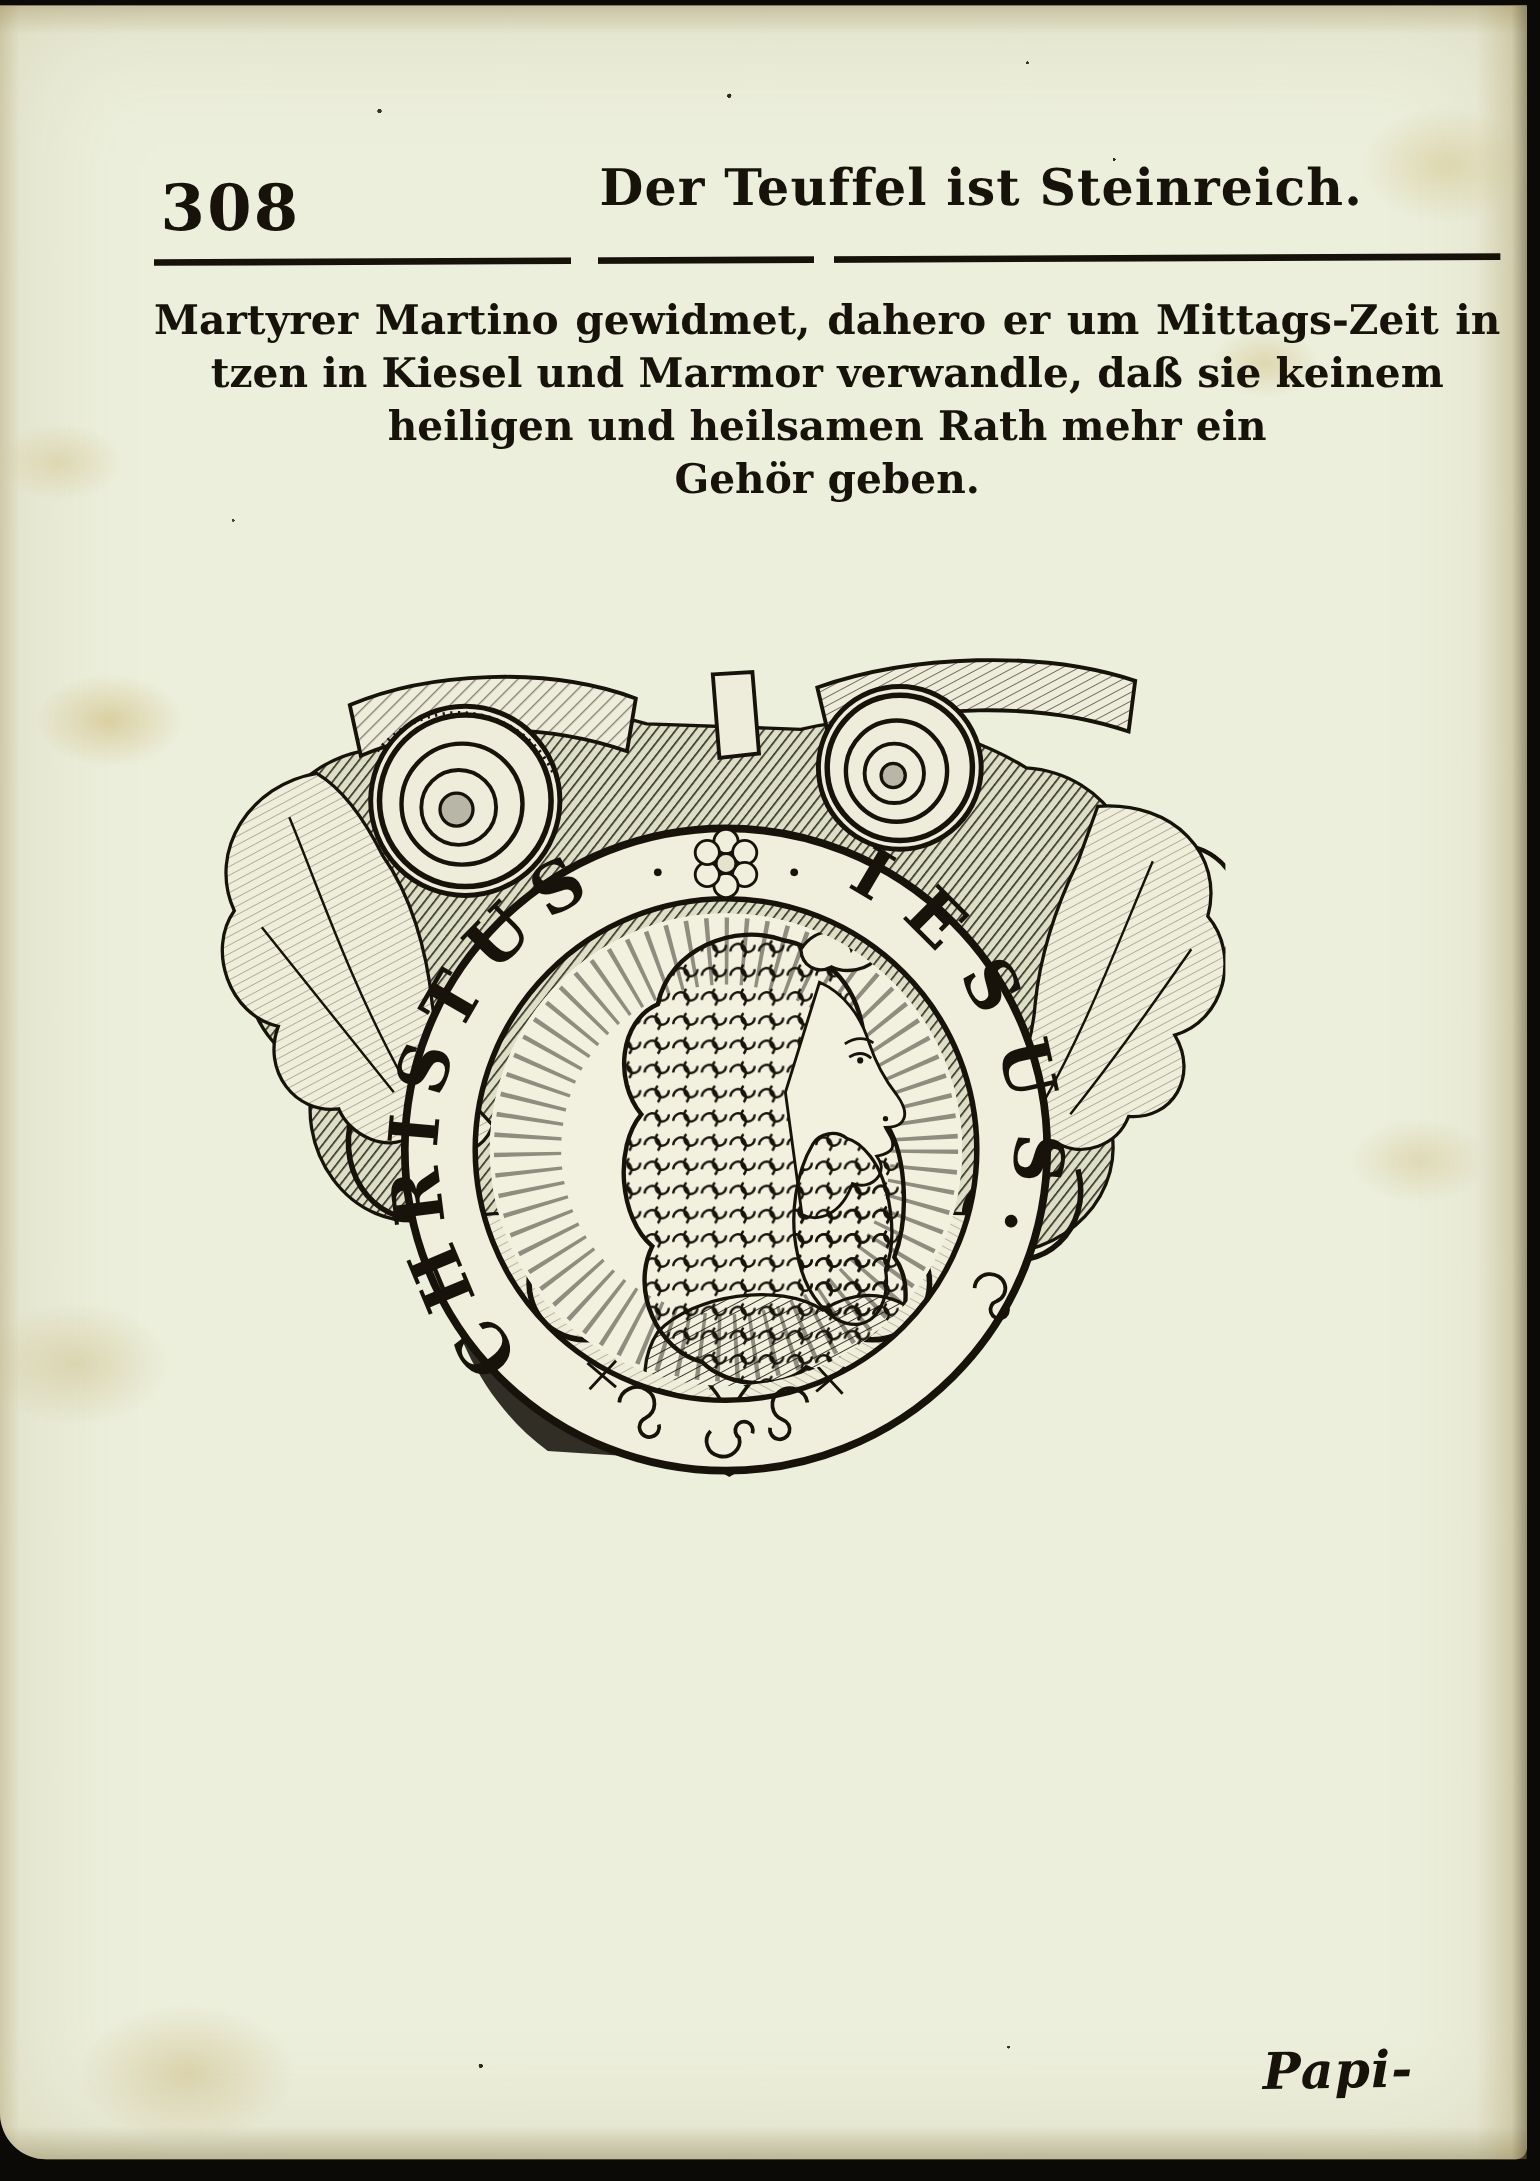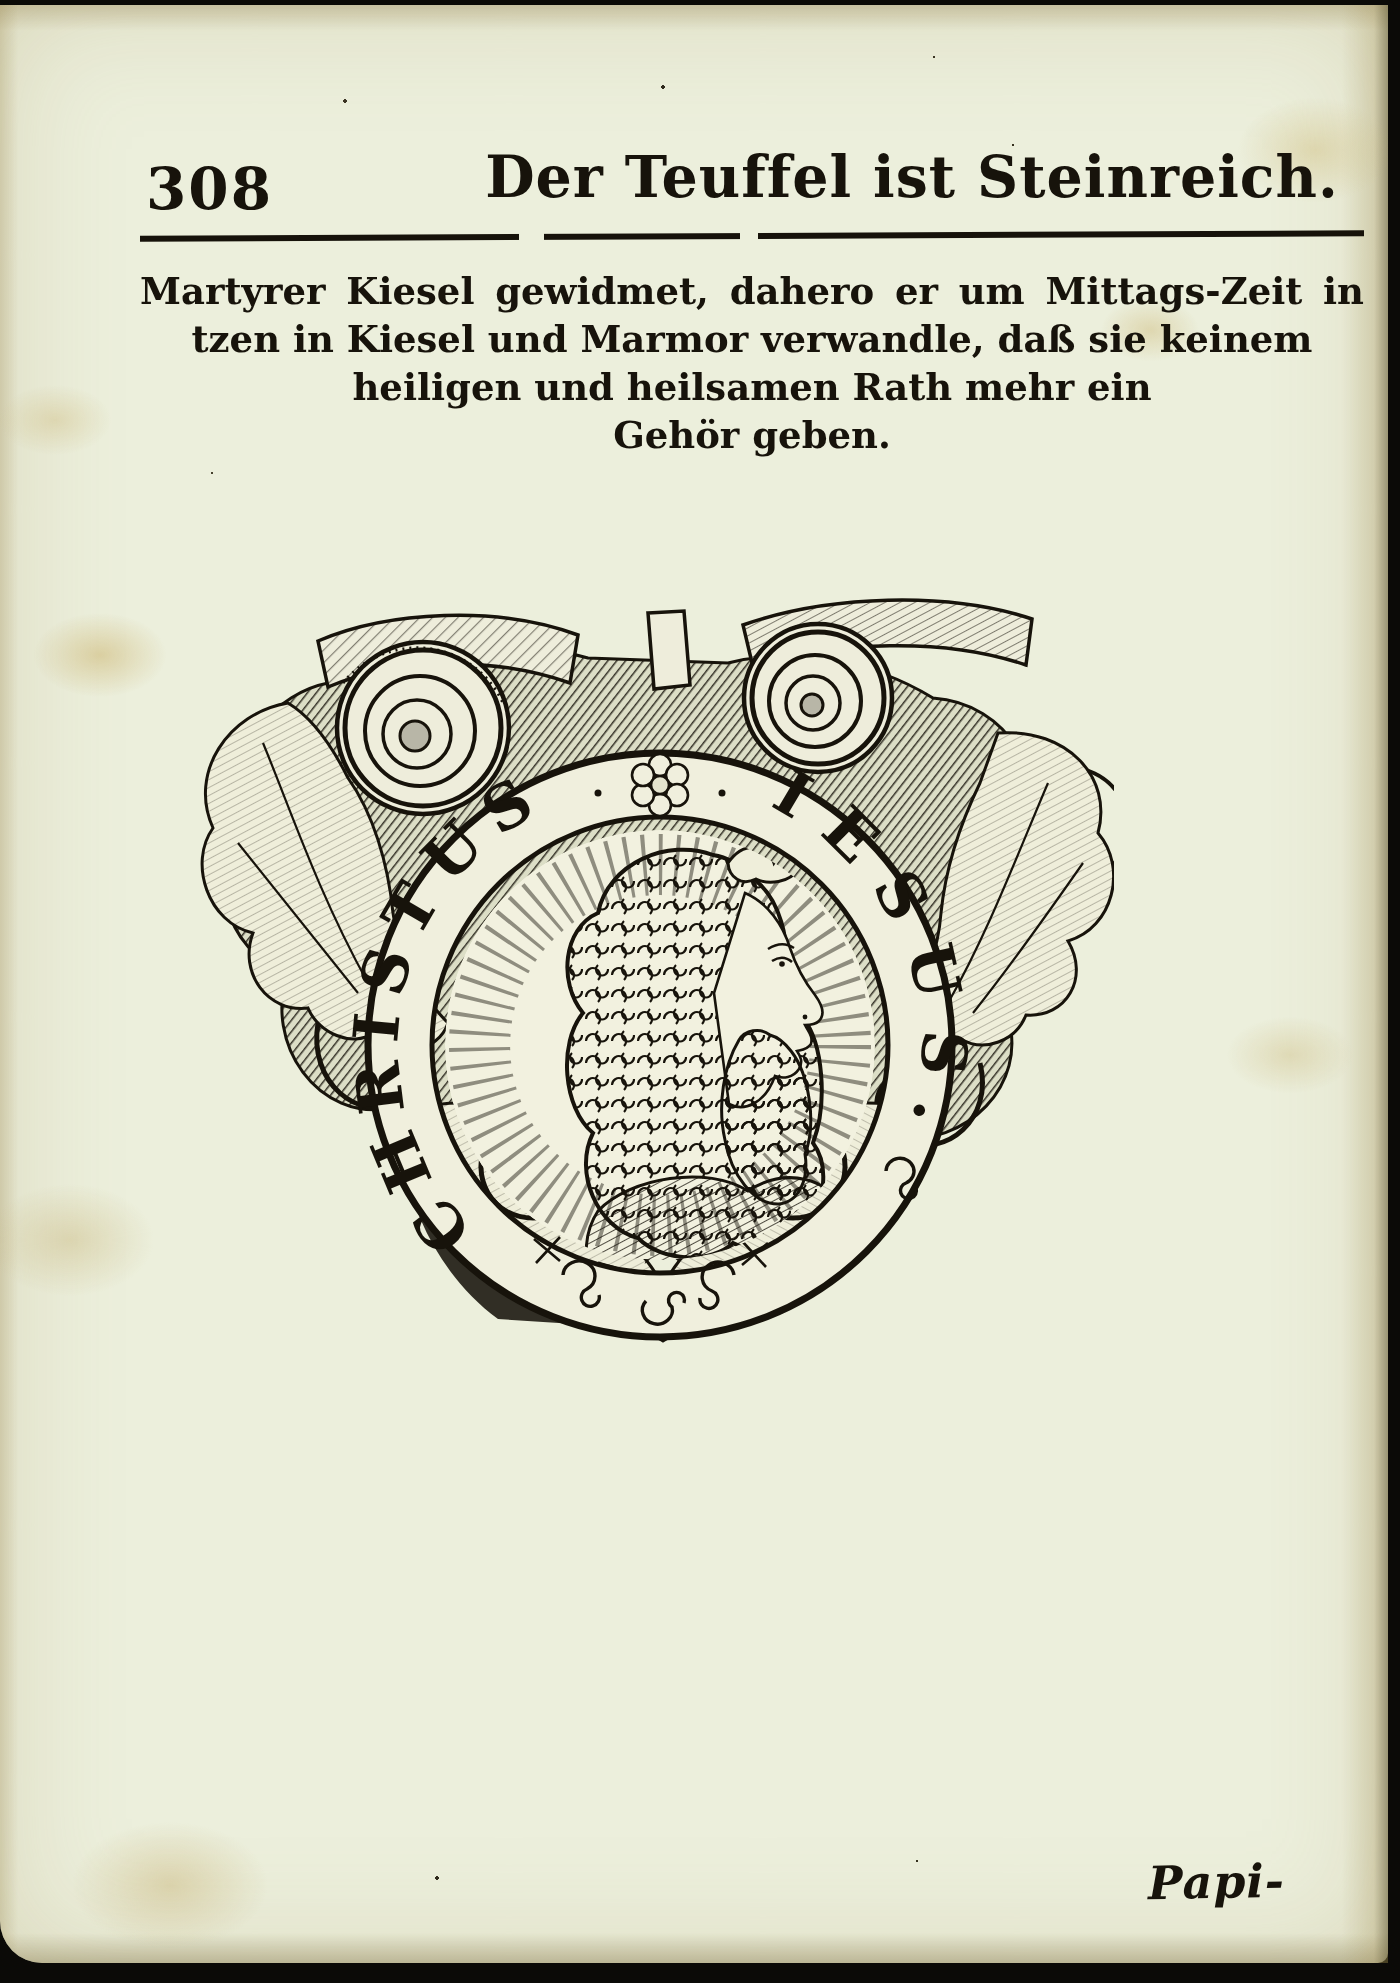--- a/index.html
+++ b/index.html
@@ -43,22 +43,22 @@
       linear-gradient(to bottom,rgba(140,120,65,.30) 0px, transparent 26px);
   }
   
   #page-number{
     position:absolute;left:146px;top:150px;
     font-size:58px;font-weight:bold;color:#17130b;
     letter-spacing:2px;
   }
   #running-title{
     position:absolute;left:892px;top:138px;transform:translateX(-50%);
-    font-size:57px;font-weight:bold;color:#17130b;
-    white-space:nowrap;letter-spacing:1px;margin-left:20px;
+    font-size:46px;font-weight:bold;color:#17130b;
+    white-space:nowrap;letter-spacing:1px;
   }
   #header-rule{
     position:absolute;left:140px;top:228px;width:1224px;height:6px;
     background:
       linear-gradient(to right,
         #16120a 0 31%, transparent 31% 33%,
         #16120a 33% 49%, transparent 49% 50.5%,
         #16120a 50.5% 100%);
     transform:rotate(-0.25deg);
   }
@@ -86,21 +86,21 @@
 </head>
 <body>
 
 <div id="paper">
 
   <div id="page-number">308</div>
   <div id="running-title">Der Teuffel ist Steinreich.</div>
   <div id="header-rule"></div>
 
   <div id="body-paragraph">
-    <div class="para-line justified">Martyrer Kiesel gewidmet, dahero er um Mittags-Zeit in</div>
+    <div class="para-line justified">Martyrer Martino gewidmet, dahero er um Mittags-Zeit in</div>
     <div class="para-line centered">tzen in Kiesel und Marmor verwandle, daß sie keinem</div>
     <div class="para-line centered">heiligen und heilsamen Rath mehr ein</div>
     <div class="para-line centered">Gehör geben.</div>
   </div>
 
   <svg id="woodcut" width="946" height="786" viewBox="0 0 946 786">
     <defs>
       <pattern id="hatch" width="9" height="9" patternUnits="userSpaceOnUse" patternTransform="rotate(45)">
         <line x1="0" y1="0" x2="0" y2="9" stroke="#17130b" stroke-width="2.4"></line>
       </pattern>

